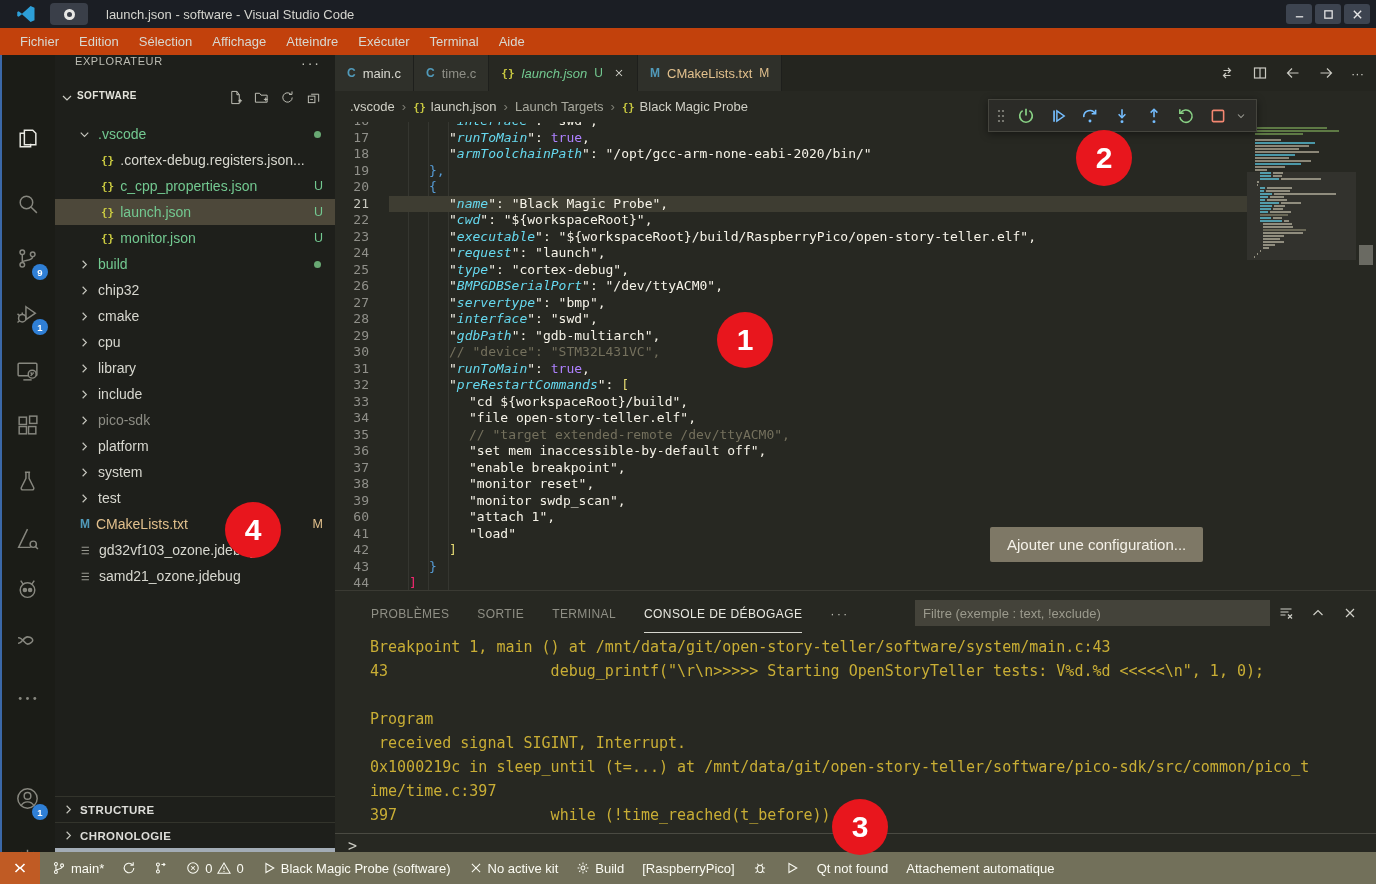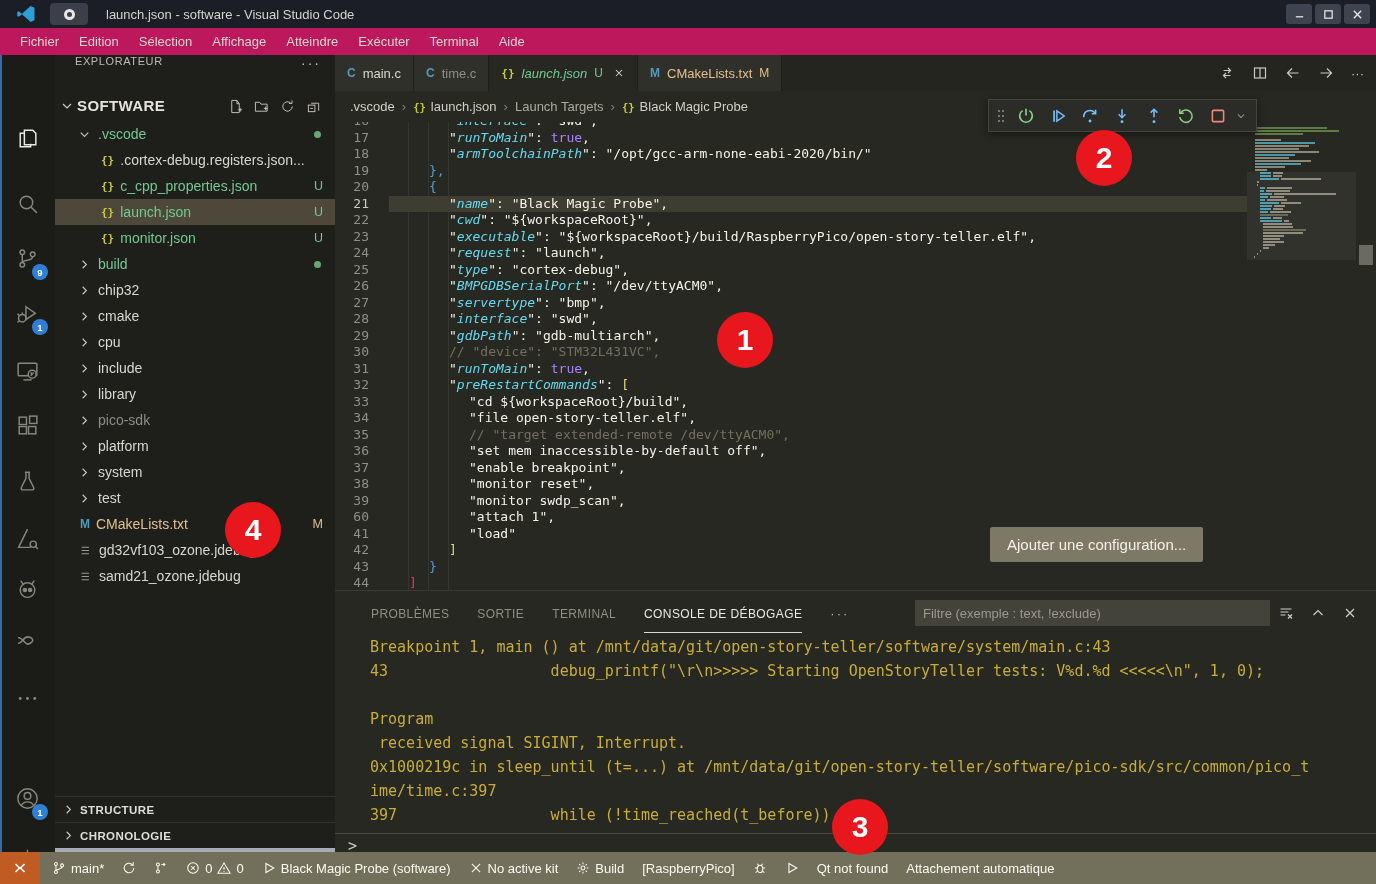--- a/index.html
+++ b/index.html
@@ -8,35 +8,35 @@
 svg{display:block}
 
 .titlebar{position:absolute;top:0;left:0;right:0;height:28px;background:#1b1e24;display:flex;align-items:center;z-index:20}
 .vslogo{margin-left:16px}
 .appicon{margin-left:14px;width:38px;height:22px;border-radius:4px;background:#3a3f49;display:flex;align-items:center;justify-content:center}
 .appicon i{width:11px;height:11px;border:3px solid #e8e8e6;border-radius:50%;display:block}
 .wtitle{margin-left:18px;color:#d5d5cf;font-size:13px}
 .wctrls{position:absolute;right:6px;top:4px;display:flex;gap:3px}
 .wbtn{width:26px;height:20px;background:#3d4450;border-radius:3px;display:flex;align-items:center;justify-content:center;color:#e6e6e6}
 
-.menubar{position:absolute;top:28px;left:0;right:0;height:27px;background:#be185d;display:flex;align-items:center;padding-left:10px;z-index:20}
+.menubar{position:absolute;top:28px;left:0;right:0;height:27px;background:#c2410c;display:flex;align-items:center;padding-left:10px;z-index:20}
 .mi{padding:0 10px;height:100%;display:flex;align-items:center;color:#d8d8d1;font-size:13px}
 
 .activitybar{position:absolute;top:55px;left:0;width:55px;bottom:32px;background:#1b1c17;z-index:15}
 .blueedge{position:absolute;left:0;top:28px;width:2px;height:824px;background:#3b68a8;z-index:16}
 .act{position:absolute;left:0;width:55px;height:50px;display:flex;align-items:center;justify-content:center;color:#87877f}
 .act.active{color:#eaeae4}
 .act.active::before{content:"";position:absolute;left:0;top:8px;bottom:8px;width:2px;background:#e9e9e9;z-index:17}
 .abadge{position:absolute;right:7px;bottom:3px;min-width:16px;height:16px;border-radius:9px;background:#2f7fd6;color:#fff;
  font-size:9.5px;font-weight:bold;display:flex;align-items:center;justify-content:center;padding:0 3px}
 
 .sidebar{position:absolute;left:55px;top:55px;width:280px;bottom:32px;background:#1e1f1b;overflow:hidden;z-index:10}
 .sb-title{height:35px;display:flex;padding:0 14px 0 20px;color:#bcbcb3;font-size:11px;letter-spacing:.6px}
 .sb-title .more{margin-left:auto;color:#c3c3ba;letter-spacing:2px;font-size:14px}
-.sb-sec{height:24px;display:flex;align-items:flex-end;color:#e4e4dc;font-weight:bold;font-size:15px;letter-spacing:.4px;padding-left:4px}
+.sb-sec{height:24px;display:flex;align-items:flex-start;color:#e4e4dc;font-weight:bold;font-size:10px;letter-spacing:.4px;padding-left:4px}
 .sb-sec .chev{color:#ccccc4;margin-right:2px}
 .sb-sec .ic{margin-left:auto;display:flex;gap:11px;padding-right:14px;color:#c6c6bd;font-weight:normal}
 .tree{position:absolute;top:66px;left:0;right:0}
 .row{height:26px;display:flex;align-items:center;position:relative;font-size:14px;color:#d7d7cf}
 .row.sel{background:#4d483a}
 .row .lbl{margin-left:6px;white-space:nowrap;overflow:hidden;max-width:190px}
 .row .chev{color:#c7c7bf;display:flex}
 .row .chev.exp svg{transform:rotate(90deg)}
 .fic{font-weight:bold;display:flex;align-items:center}
 .fic.json{color:#cbcb41;font-family:"DejaVu Sans Mono",monospace;font-size:11px}
@@ -350,29 +350,29 @@
           </svg>
         </span>
         <span class="lbl ">cpu</span>
       </div>
       <div class="row">
         <span class="chev" style="margin-left:22px">
           <svg width="15" height="15" viewBox="0 0 16 16" fill="none" stroke="currentColor" stroke-width="1.2">
             <path d="M6 4l4 4-4 4"></path>
           </svg>
         </span>
+        <span class="lbl ">library</span>
+      </div>
+      <div class="row">
+        <span class="chev" style="margin-left:22px">
+          <svg width="15" height="15" viewBox="0 0 16 16" fill="none" stroke="currentColor" stroke-width="1.2">
+            <path d="M6 4l4 4-4 4"></path>
+          </svg>
+        </span>
         <span class="lbl ">include</span>
-      </div>
-      <div class="row">
-        <span class="chev" style="margin-left:22px">
-          <svg width="15" height="15" viewBox="0 0 16 16" fill="none" stroke="currentColor" stroke-width="1.2">
-            <path d="M6 4l4 4-4 4"></path>
-          </svg>
-        </span>
-        <span class="lbl ">library</span>
       </div>
       <div class="row">
         <span class="chev" style="margin-left:22px">
           <svg width="15" height="15" viewBox="0 0 16 16" fill="none" stroke="currentColor" stroke-width="1.2">
             <path d="M6 4l4 4-4 4"></path>
           </svg>
         </span>
         <span class="lbl c-muted">pico-sdk</span>
       </div>
       <div class="row">

